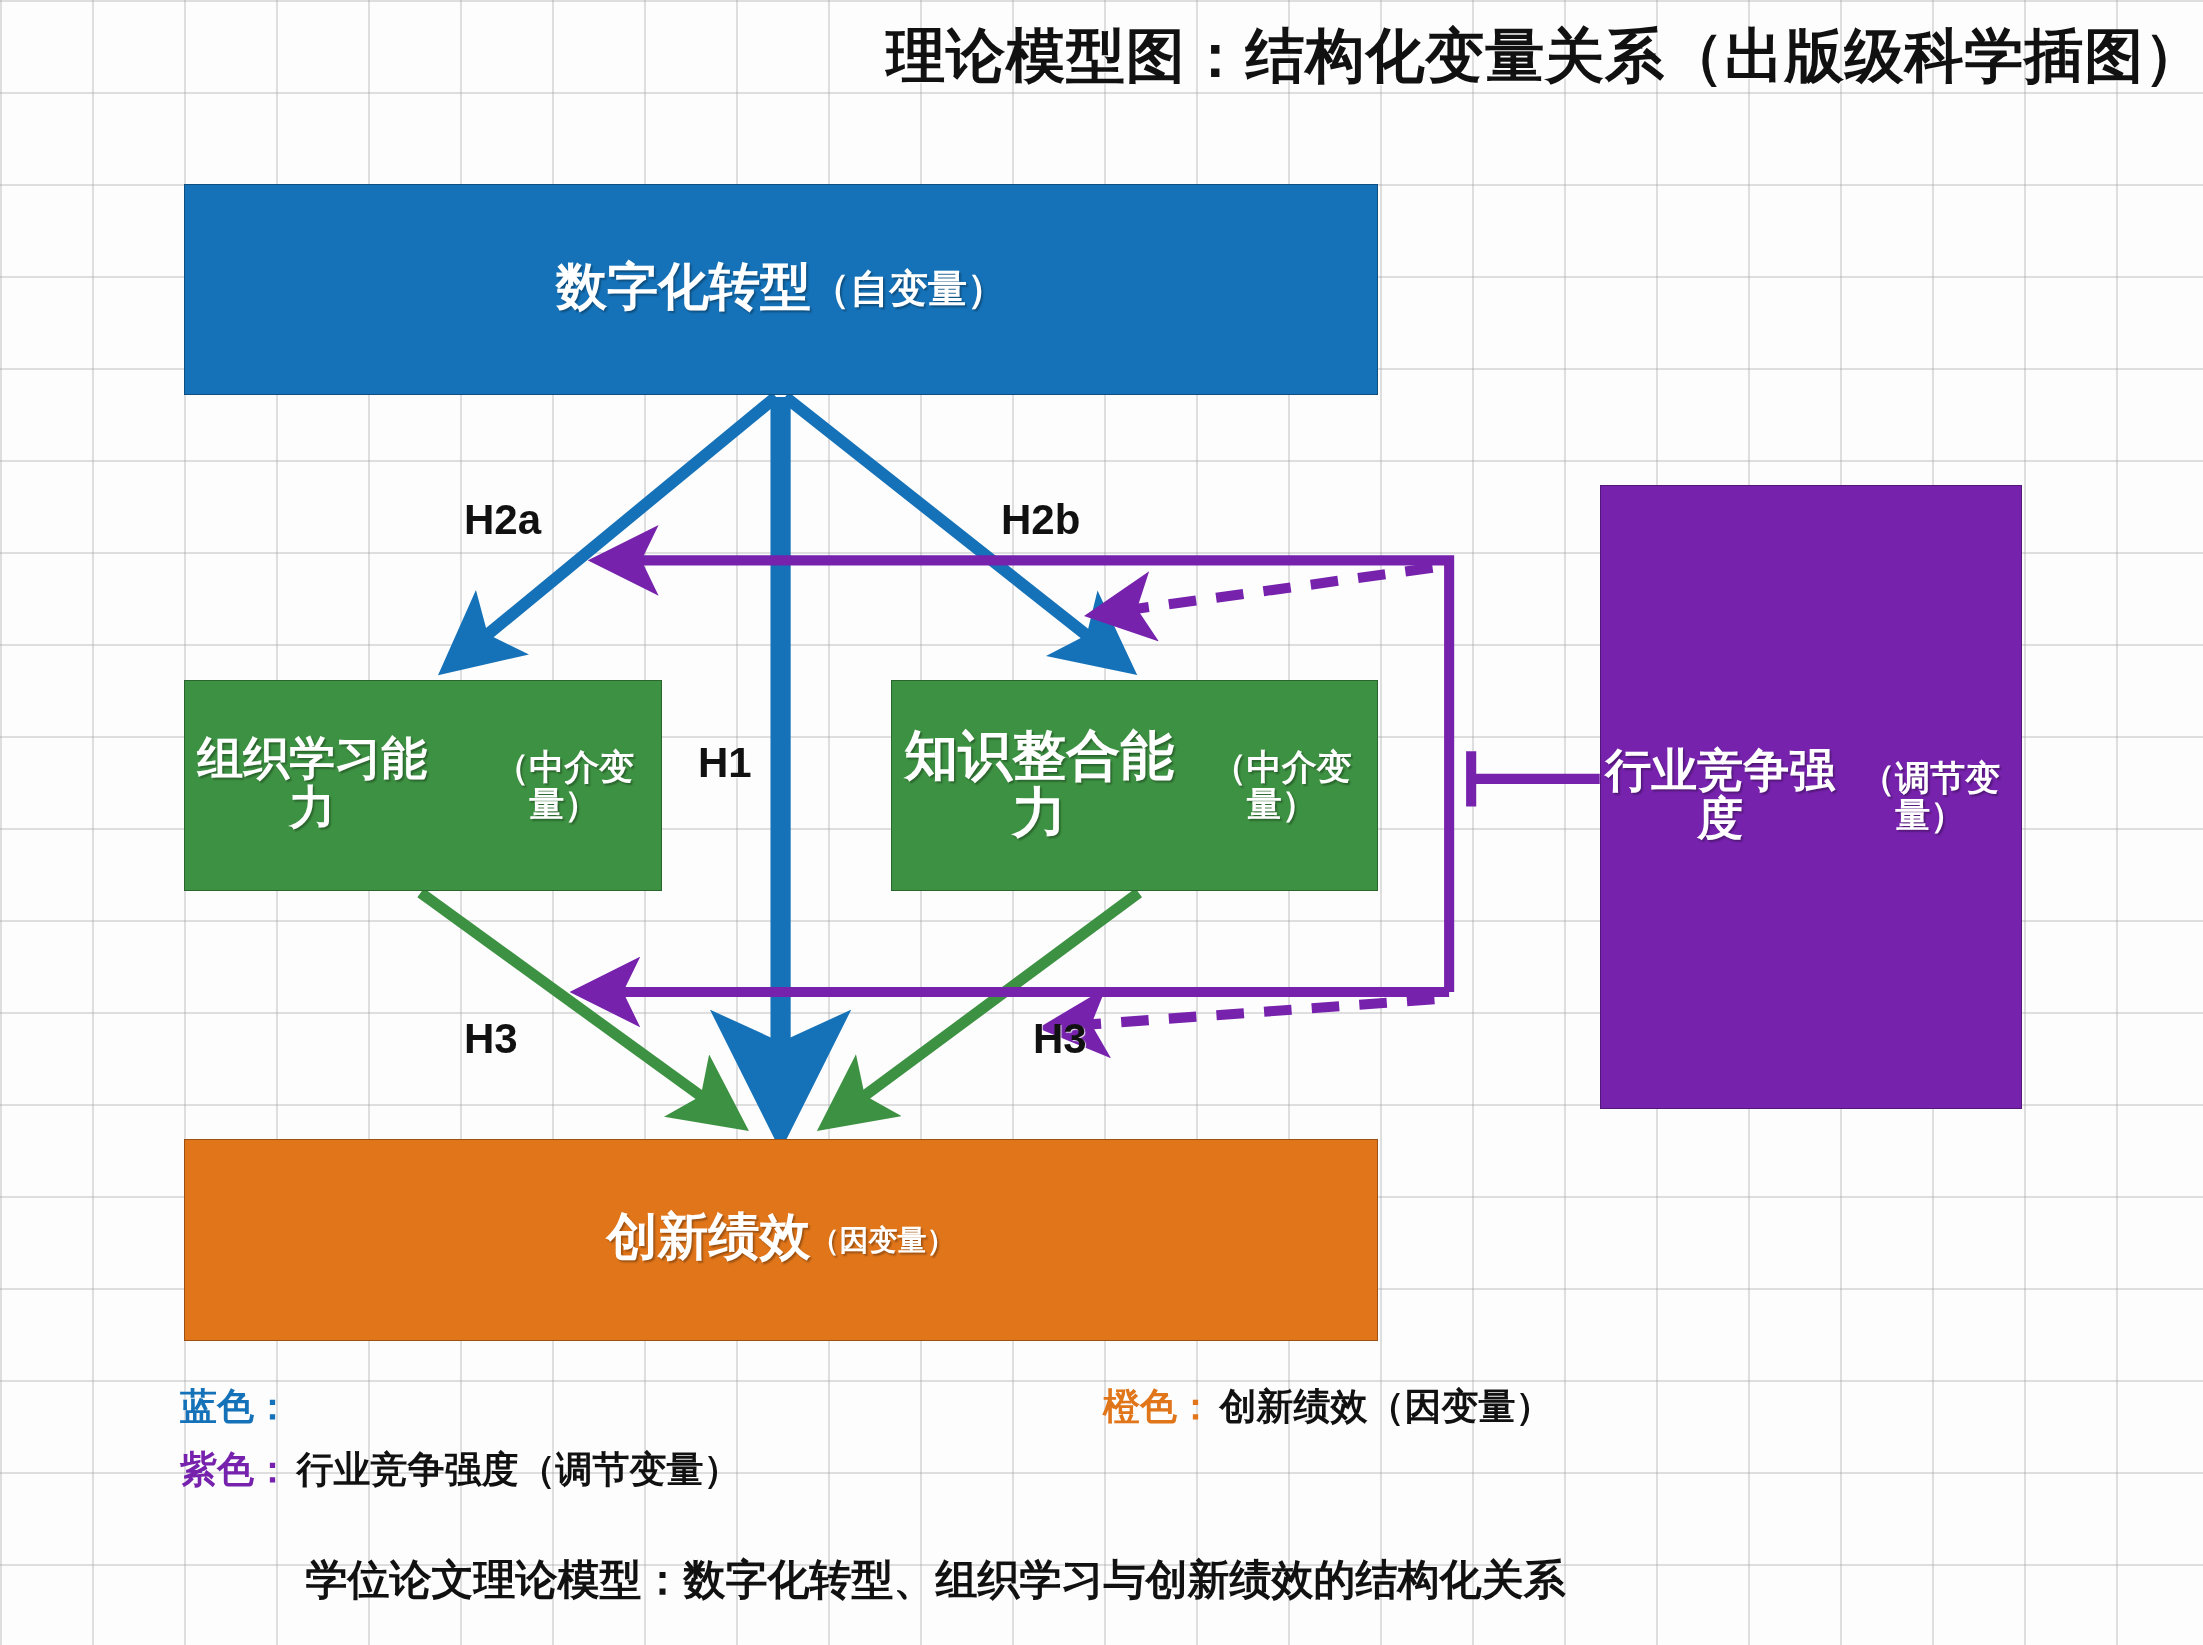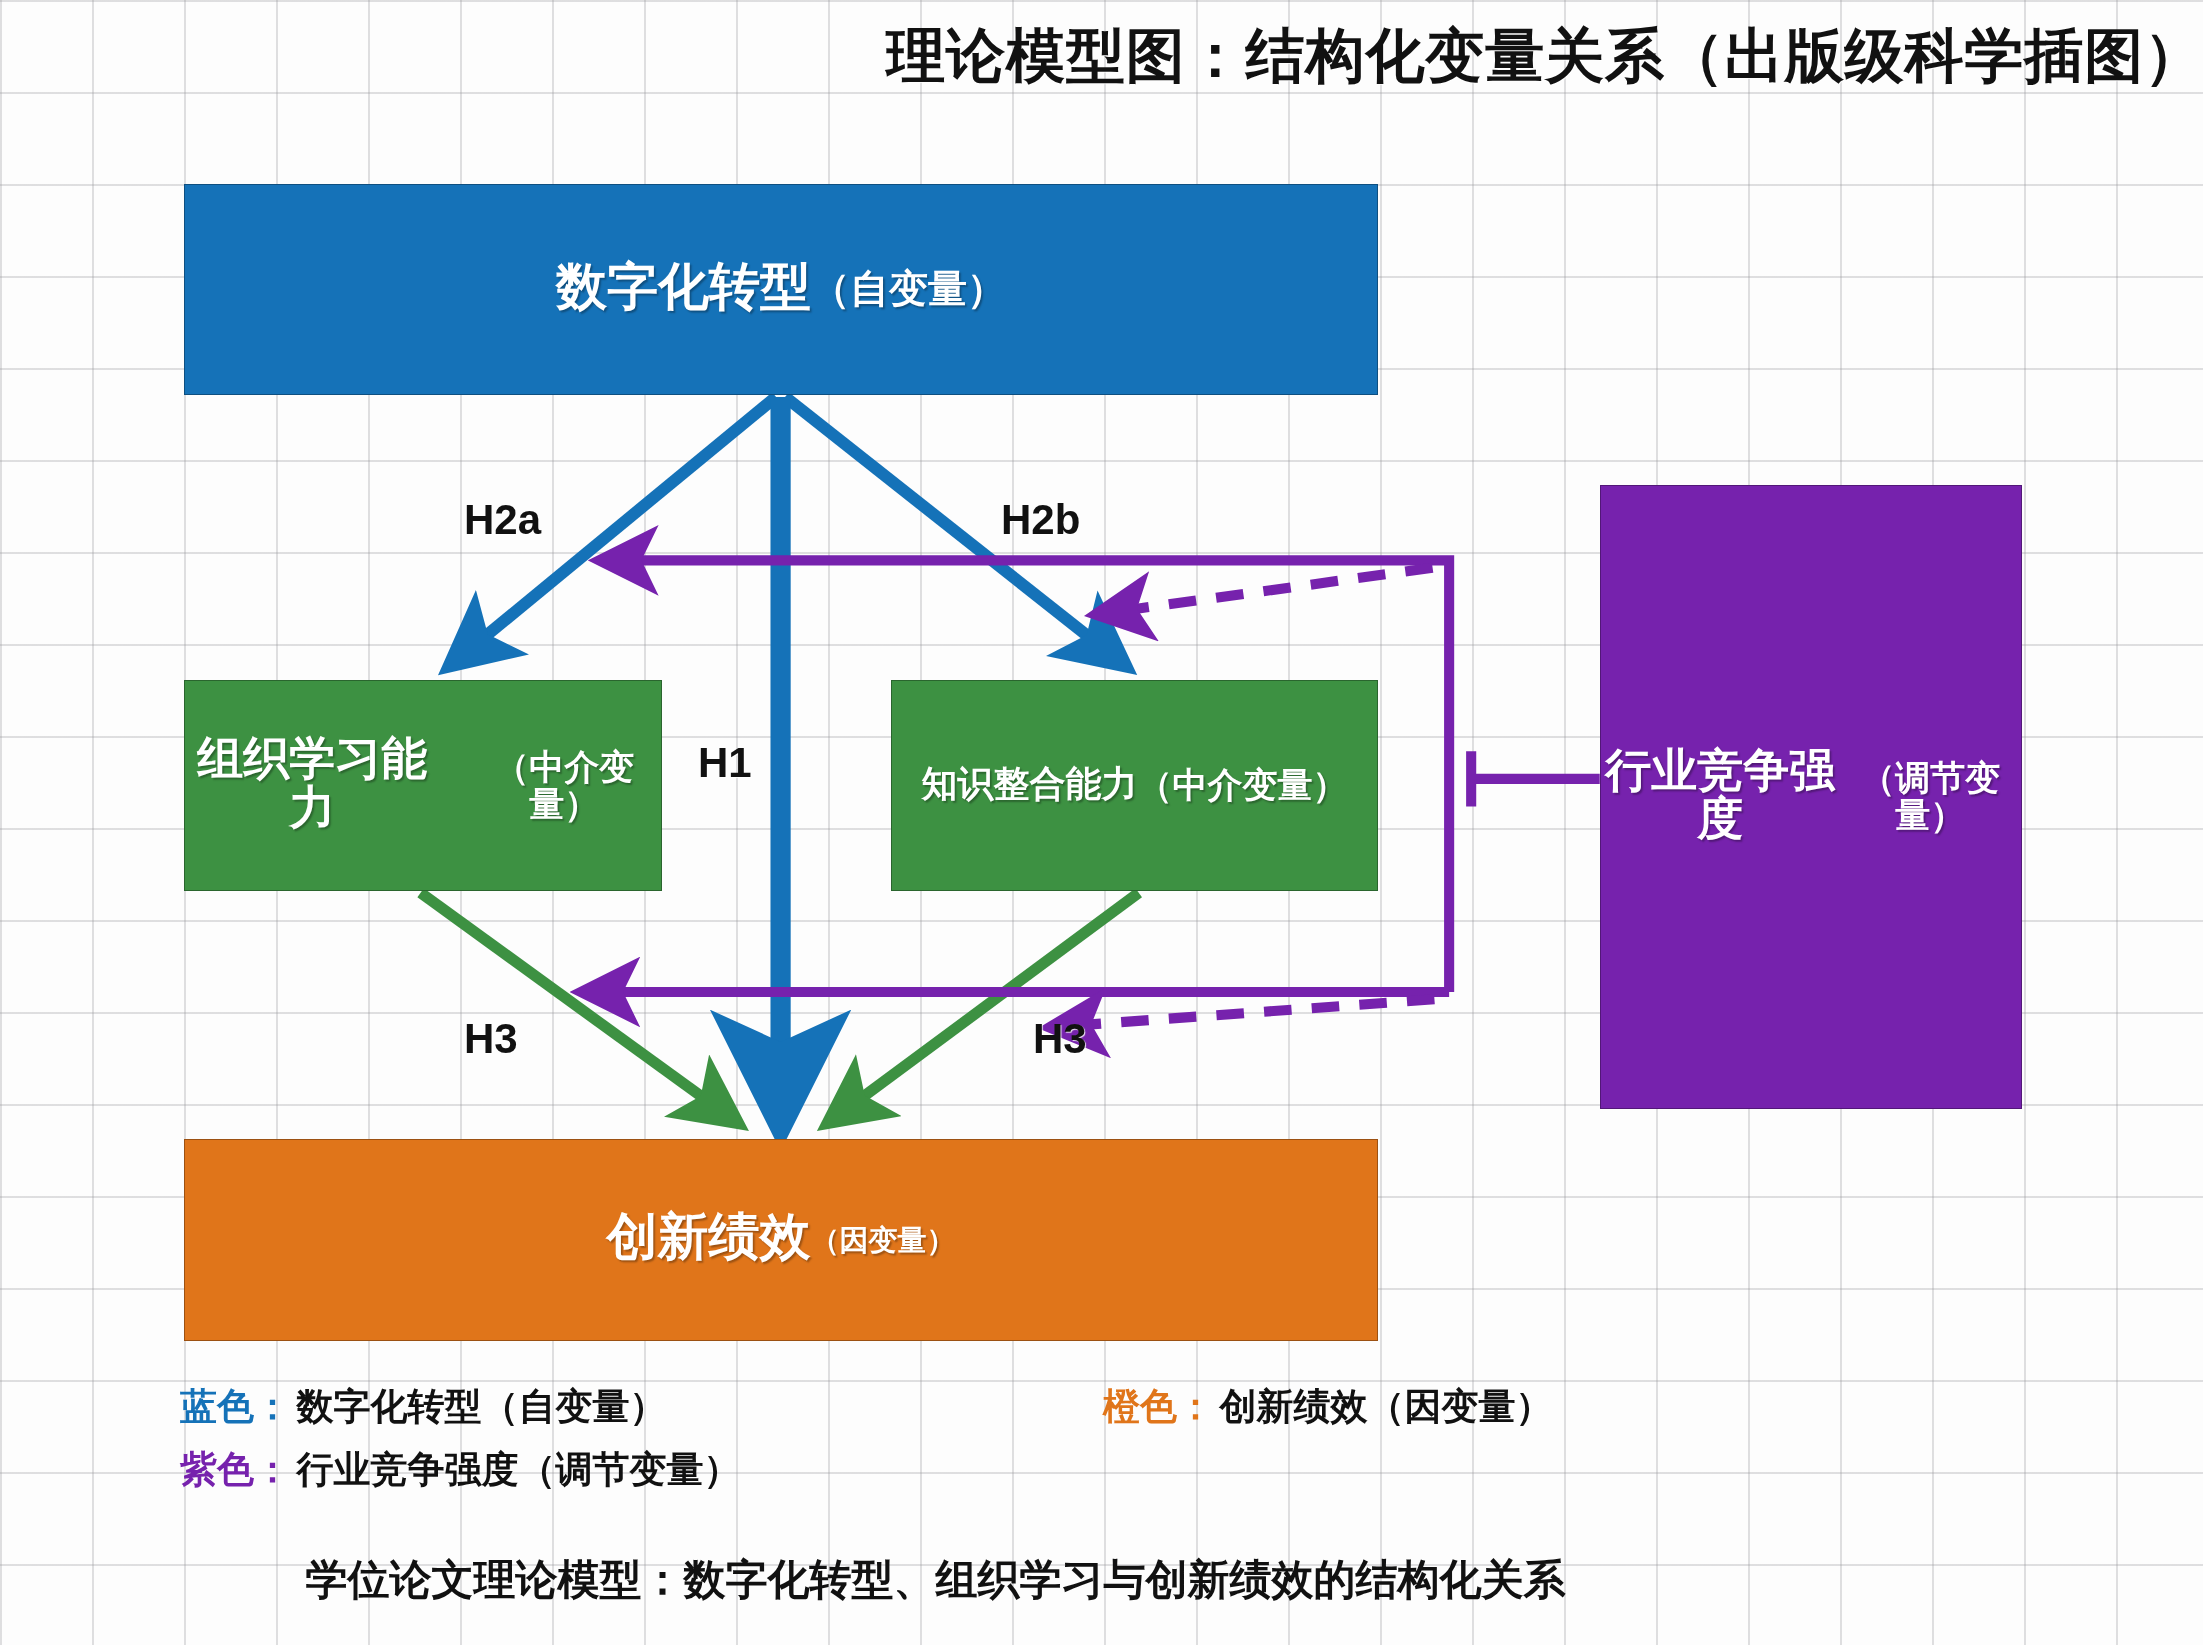--- a/index.html
+++ b/index.html
@@ -33,21 +33,21 @@
   }
   .node .t1{font-weight:bold;line-height:1.05;}
   .node .t2{font-weight:bold;line-height:1.05;}
   #node-iv{left:184px;top:184px;width:1194px;height:211px;background:#1572b8;}
   #node-iv .t1{font-size:51px;margin-bottom:5.5px;}
   #node-iv .t2{font-size:39px;}
   #node-med1{left:184px;top:680px;width:478px;height:211px;background:#3d9142;gap:28px;}
   #node-med1 .t1{font-size:46px;margin-bottom:5.5px;}
   #node-med1 .t2{font-size:35px;}
   #node-med2{left:891px;top:680px;width:487px;height:211px;background:#3d9142;}
-  #node-med2 .t1{font-size:36px;margin-bottom:3px;}
+  #node-med2 .t1{font-size:54px;margin-bottom:3px;}
   #node-med2 .t2{font-size:35px;}
   #node-dv{left:184px;top:1139px;width:1194px;height:202px;background:#e0751a;}
   #node-dv .t1{font-size:51px;margin-bottom:5.5px;}
   #node-dv .t2{font-size:29px;}
   #node-mod{left:1600px;top:485px;width:422px;height:624px;background:#7622ad;}
   #node-mod .t1{font-size:46px;margin-bottom:5.5px;}
   #node-mod .t2{font-size:35px;}
 
   #edges{position:absolute;left:0;top:0;width:2204px;height:1646px;z-index:4;}
   .elabel{
@@ -152,21 +152,20 @@
 
 <div class="elabel" id="lbl-h2a">H2a</div>
 <div class="elabel" id="lbl-h2b">H2b</div>
 <div class="elabel" id="lbl-h1">H1</div>
 <div class="elabel" id="lbl-h3a">H3</div>
 <div class="elabel" id="lbl-h3b">H3</div>
 
 <div id="legend">
   <div class="leg-row">
     <span class="leg-key" style="color:#1572b8">蓝色：</span>
-    <span class="leg-val">数字化转型（自变量）</span>
   </div>
   <div class="leg-row">
     <span class="leg-key" style="color:#e0751a">橙色：</span>
     <span class="leg-val">创新绩效（因变量）</span>
   </div>
   <div class="leg-row">
     <span class="leg-key" style="color:#7622ad">紫色：</span>
     <span class="leg-val">行业竞争强度（调节变量）</span>
   </div>
 </div>

